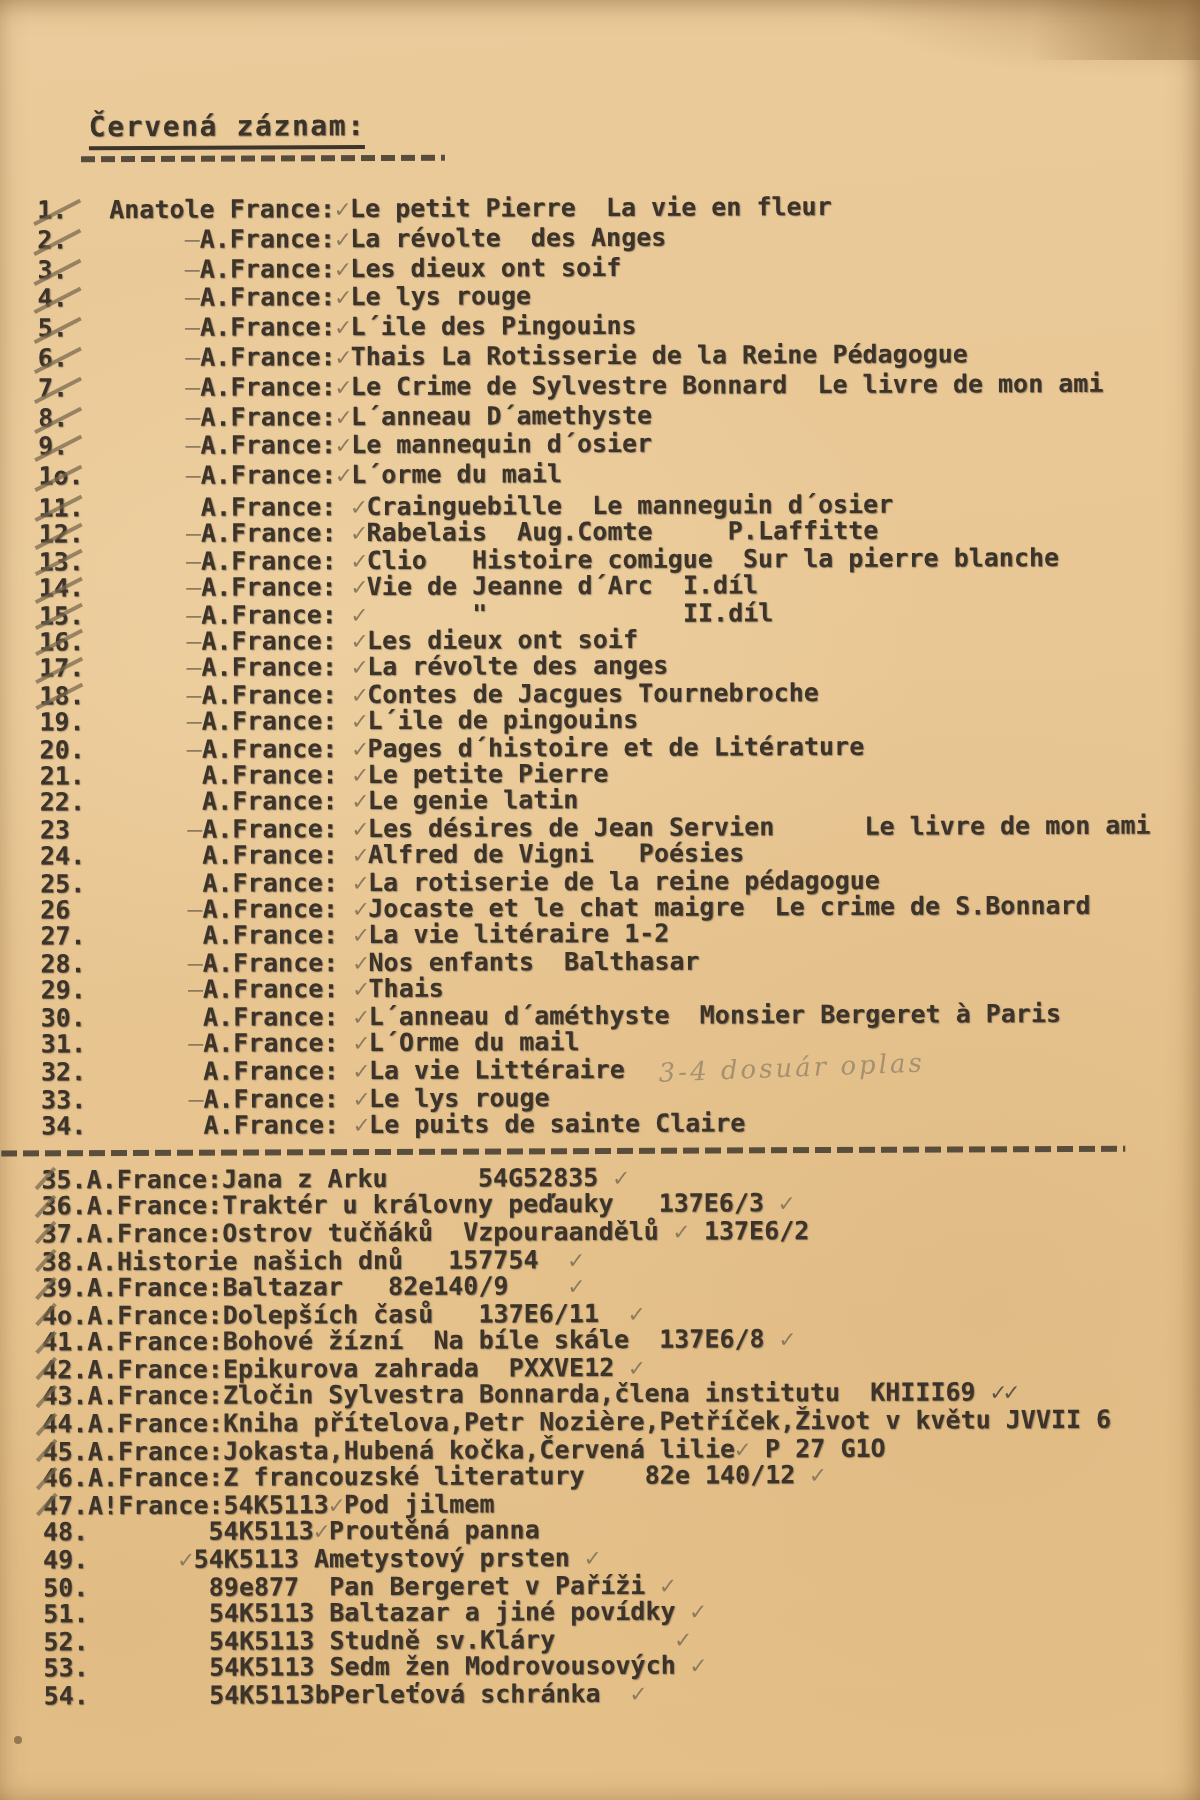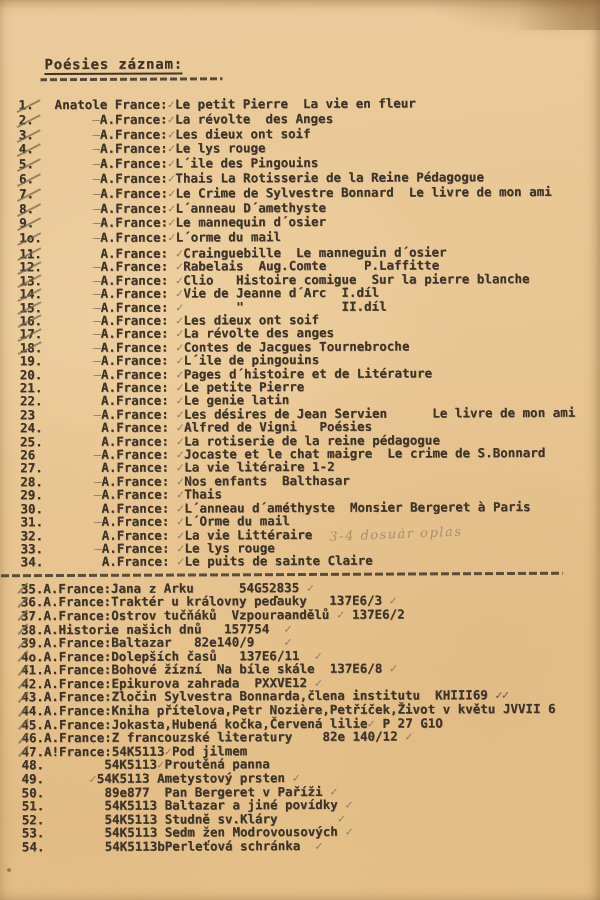--- a/index.html
+++ b/index.html
@@ -70,21 +70,21 @@
   }
 </style>
 </head>
 <body>
 
 <div class="paper">
   <div class="corner-shade"></div>
   <div class="speck"></div>
   <div class="scan">
     <div class="header">
-      <div class="title">Poésies záznam:</div>
+      <div class="title">Červená záznam:</div>
       <div class="title-dashes"></div>
     </div>
     <div class="block b1"><div class="row"><span class="num t struck">1.</span><span class="t">Anatole France:</span><span class="p">✓</span><span class="t">Le petit Pierre  La vie en fleur</span></div><div class="row"><span class="num t struck">2.</span><span class="t">     </span><span class="p">–</span><span class="t">A.France:</span><span class="p">✓</span><span class="t">La révolte  des Anges</span></div><div class="row"><span class="num t struck">3.</span><span class="t">     </span><span class="p">–</span><span class="t">A.France:</span><span class="p">✓</span><span class="t">Les dieux ont soif</span></div><div class="row"><span class="num t struck">4.</span><span class="t">     </span><span class="p">–</span><span class="t">A.France:</span><span class="p">✓</span><span class="t">Le lys rouge</span></div><div class="row"><span class="num t struck">5.</span><span class="t">     </span><span class="p">–</span><span class="t">A.France:</span><span class="p">✓</span><span class="t">L´ile des Pingouins</span></div><div class="row"><span class="num t struck">6.</span><span class="t">     </span><span class="p">–</span><span class="t">A.France:</span><span class="p">✓</span><span class="t">Thais La Rotisserie de la Reine Pédagogue</span></div><div class="row"><span class="num t struck">7.</span><span class="t">     </span><span class="p">–</span><span class="t">A.France:</span><span class="p">✓</span><span class="t">Le Crime de Sylvestre Bonnard  Le livre de mon ami</span></div><div class="row"><span class="num t struck">8.</span><span class="t">     </span><span class="p">–</span><span class="t">A.France:</span><span class="p">✓</span><span class="t">L´anneau D´amethyste</span></div><div class="row"><span class="num t struck">9.</span><span class="t">     </span><span class="p">–</span><span class="t">A.France:</span><span class="p">✓</span><span class="t">Le mannequin d´osier</span></div><div class="row"><span class="num t struck">1o.</span><span class="t">     </span><span class="p">–</span><span class="t">A.France:</span><span class="p">✓</span><span class="t">L´orme du mail</span></div></div>
     <div class="block b2"><div class="row"><span class="num t struck">11.</span><span class="t">      A.France: </span><span class="p">✓</span><span class="t">Crainguebille  Le manneguin d´osier</span></div><div class="row"><span class="num t struck">12.</span><span class="t">     </span><span class="p">–</span><span class="t">A.France: </span><span class="p">✓</span><span class="t">Rabelais  Aug.Comte     P.Laffitte</span></div><div class="row"><span class="num t struck">13.</span><span class="t">     </span><span class="p">–</span><span class="t">A.France: </span><span class="p">✓</span><span class="t">Clio   Histoire comigue  Sur la pierre blanche</span></div><div class="row"><span class="num t struck">14.</span><span class="t">     </span><span class="p">–</span><span class="t">A.France: </span><span class="p">✓</span><span class="t">Vie de Jeanne d´Arc  I.díl</span></div><div class="row"><span class="num t struck">15.</span><span class="t">     </span><span class="p">–</span><span class="t">A.France: </span><span class="p">✓</span><span class="t">       "             II.díl</span></div><div class="row"><span class="num t struck">16.</span><span class="t">     </span><span class="p">–</span><span class="t">A.France: </span><span class="p">✓</span><span class="t">Les dieux ont soif</span></div><div class="row"><span class="num t struck">17.</span><span class="t">     </span><span class="p">–</span><span class="t">A.France: </span><span class="p">✓</span><span class="t">La révolte des anges</span></div><div class="row"><span class="num t struck">18.</span><span class="t">     </span><span class="p">–</span><span class="t">A.France: </span><span class="p">✓</span><span class="t">Contes de Jacgues Tournebroche</span></div><div class="row"><span class="num t">19.</span><span class="t">     </span><span class="p">–</span><span class="t">A.France: </span><span class="p">✓</span><span class="t">L´ile de pingouins</span></div><div class="row"><span class="num t">20.</span><span class="t">     </span><span class="p">–</span><span class="t">A.France: </span><span class="p">✓</span><span class="t">Pages d´histoire et de Litérature</span></div><div class="row"><span class="num t">21.</span><span class="t">      A.France: </span><span class="p">✓</span><span class="t">Le petite Pierre</span></div><div class="row"><span class="num t">22.</span><span class="t">      A.France: </span><span class="p">✓</span><span class="t">Le genie latin</span></div><div class="row"><span class="num t">23</span><span class="t">     </span><span class="p">–</span><span class="t">A.France: </span><span class="p">✓</span><span class="t">Les désires de Jean Servien      Le livre de mon ami</span></div><div class="row"><span class="num t">24.</span><span class="t">      A.France: </span><span class="p">✓</span><span class="t">Alfred de Vigni   Poésies</span></div><div class="row"><span class="num t">25.</span><span class="t">      A.France: </span><span class="p">✓</span><span class="t">La rotiserie de la reine pédagogue</span></div><div class="row"><span class="num t">26</span><span class="t">     </span><span class="p">–</span><span class="t">A.France: </span><span class="p">✓</span><span class="t">Jocaste et le chat maigre  Le crime de S.Bonnard</span></div><div class="row"><span class="num t">27.</span><span class="t">      A.France: </span><span class="p">✓</span><span class="t">La vie litéraire 1-2</span></div><div class="row"><span class="num t">28.</span><span class="t">     </span><span class="p">–</span><span class="t">A.France: </span><span class="p">✓</span><span class="t">Nos enfants  Balthasar</span></div><div class="row"><span class="num t">29.</span><span class="t">     </span><span class="p">–</span><span class="t">A.France: </span><span class="p">✓</span><span class="t">Thais</span></div><div class="row"><span class="num t">30.</span><span class="t">      A.France: </span><span class="p">✓</span><span class="t">L´anneau d´améthyste  Monsier Bergeret à Paris</span></div><div class="row"><span class="num t">31.</span><span class="t">     </span><span class="p">–</span><span class="t">A.France: </span><span class="p">✓</span><span class="t">L´Orme du mail</span></div><div class="row"><span class="num t">32.</span><span class="t">      A.France: </span><span class="p">✓</span><span class="t">La vie Littéraire</span><span class="h">   3-4 dosuár oplas</span></div><div class="row"><span class="num t">33.</span><span class="t">     </span><span class="p">–</span><span class="t">A.France: </span><span class="p">✓</span><span class="t">Le lys rouge</span></div><div class="row"><span class="num t">34.</span><span class="t">      A.France: </span><span class="p">✓</span><span class="t">Le puits de sainte Claire</span></div></div>
     <div class="separator"></div>
     <div class="block b3"><div class="row"><span class="num t struck n3">35.</span><span class="t">A.France:Jana z Arku      54G52835 </span><span class="p">✓</span></div><div class="row"><span class="num t struck n3">36.</span><span class="t">A.France:Traktér u královny peďauky   137E6/3 </span><span class="p">✓</span></div><div class="row"><span class="num t struck n3">37.</span><span class="t">A.France:Ostrov tučňáků  Vzpouraandělů </span><span class="p">✓</span><span class="t"> 137E6/2</span></div><div class="row"><span class="num t struck n3">38.</span><span class="t">A.Historie našich dnů   157754  </span><span class="p">✓</span></div><div class="row"><span class="num t struck n3">39.</span><span class="t">A.France:Baltazar   82e140/9    </span><span class="p">✓</span></div><div class="row"><span class="num t struck n3">4o.</span><span class="t">A.France:Dolepších časů   137E6/11  </span><span class="p">✓</span></div><div class="row"><span class="num t struck n3">41.</span><span class="t">A.France:Bohové žízní  Na bíle skále  137E6/8 </span><span class="p">✓</span></div><div class="row"><span class="num t struck n3">42.</span><span class="t">A.France:Epikurova zahrada  PXXVE12 </span><span class="p">✓</span></div><div class="row"><span class="num t struck n3">43.</span><span class="t">A.France:Zločin Sylvestra Bonnarda,člena institutu  KHIII69 </span><span class="pb">✓✓</span></div><div class="row"><span class="num t struck n3">44.</span><span class="t">A.France:Kniha přítelova,Petr Nozière,Petříček,Život v květu JVVII 6</span></div><div class="row"><span class="num t struck n3">45.</span><span class="t">A.France:Jokasta,Hubená kočka,Červená lilie</span><span class="p">✓</span><span class="t"> P 27 G1O</span></div><div class="row"><span class="num t struck n3">46.</span><span class="t">A.France:Z francouzské literatury    82e 140/12 </span><span class="p">✓</span></div><div class="row"><span class="num t struck n3">47.</span><span class="t">A!France:54K5113</span><span class="p">✓</span><span class="t">Pod jilmem</span></div><div class="row"><span class="num t n3">48.</span><span class="t">        54K5113</span><span class="p">✓</span><span class="t">Proutěná panna</span></div><div class="row"><span class="num t n3">49.</span><span class="t">      </span><span class="p">✓</span><span class="t">54K5113 Ametystový prsten </span><span class="p">✓</span></div><div class="row"><span class="num t n3">50.</span><span class="t">        89e877  Pan Bergeret v Paříži </span><span class="p">✓</span></div><div class="row"><span class="num t n3">51.</span><span class="t">        54K5113 Baltazar a jiné povídky </span><span class="p">✓</span></div><div class="row"><span class="num t n3">52.</span><span class="t">        54K5113 Studně sv.Kláry        </span><span class="p">✓</span></div><div class="row"><span class="num t n3">53.</span><span class="t">        54K5113 Sedm žen Modrovousových </span><span class="p">✓</span></div><div class="row"><span class="num t n3">54.</span><span class="t">        54K5113bPerleťová schránka  </span><span class="p">✓</span></div></div>
   </div>
 </div>
 
 </body></html>

